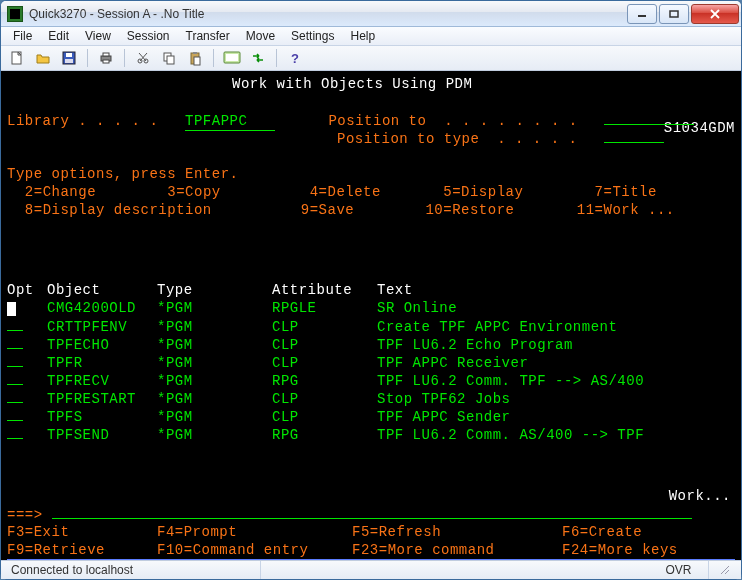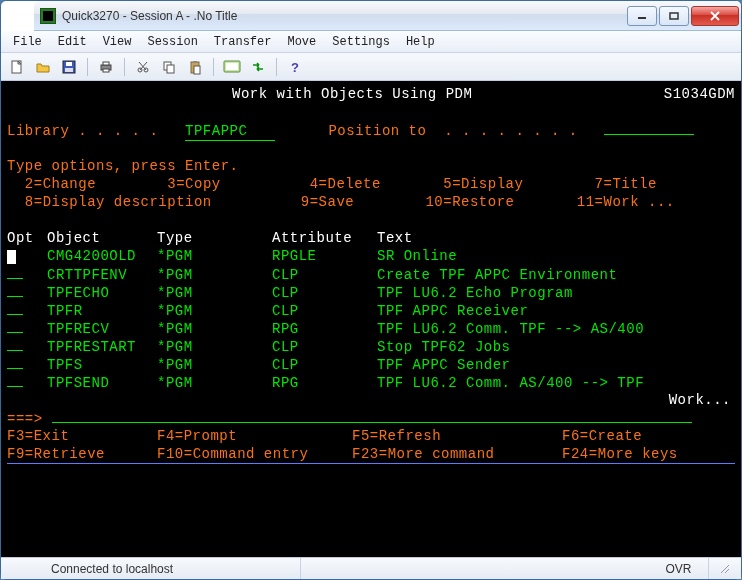--- a/index.html
+++ b/index.html
@@ -21,21 +21,20 @@
   flex-direction: column;
 }
 .titlebar {
   height: 30px;
   background: linear-gradient(to bottom, #f8f9fb 0%, #e4e9f1 45%, #d1dcec 46%, #dceafc 100%);
   border-bottom: 1px solid #9fb9d8;
   display: flex;
   align-items: center;
   padding: 0 2px 0 6px;
   border-radius: 5px 5px 0 0;
-  margin-left: 33px;
 }
 .titlebar .app-icon {
   width: 16px; height: 16px;
   background: #2a7a2a;
   border: 1px solid #195519;
   margin-right: 6px;
   position: relative;
 }
 .titlebar .app-icon::after {
   content: "";
@@ -74,21 +73,20 @@
   background: linear-gradient(to bottom,#fafcff,#e9eef7);
   border-bottom: 1px solid #c8d4e6;
   display: flex;
   align-items: center;
   padding: 0 4px;
   font-size: 12px;
   color: #222;
 }
 .menubar .menu-item {
   padding: 2px 8px;
-  font-family: Liberation Mono, monospace;
 }
 .toolbar {
   height: 28px;
   background: linear-gradient(to bottom,#f7f9fc,#e6ecf5);
   border-bottom: 1px solid #c0ccde;
   display: flex;
   align-items: center;
   padding: 0 6px;
   gap: 6px;
 }
@@ -110,21 +108,21 @@
   font-family: "Courier New", monospace;
   font-size: 14px;
   line-height: 18px;
   padding: 4px 6px 0 6px;
   position: relative;
   white-space: pre;
   letter-spacing: .5px;
   display: flex;
   flex-direction: column;
 }
-.terminal .white { color: #fff; }
+.terminal .white { color: #fff; margin-top: 44px; }
 .terminal .green { color: #00e600; }
 .terminal .blue { color: #f97316; }
 .terminal .row { height: 18px; }
 .field-underline {
   display: inline-block;
   border-bottom: 1px solid #00e600;
   min-height: 14px;
   vertical-align: baseline;
 }
 .cursor-block {
@@ -149,21 +147,20 @@
 .status-5250 .right { width: 80px; text-align:right; padding-right:4px;}
 
 .statusbar {
   height: 22px;
   background: linear-gradient(to bottom,#f7f9fc,#e6ecf5);
   border-top: 1px solid #c0ccde;
   display: flex;
   align-items: center;
   font-size: 12px;
   color: #333;
-  padding-left: 40px;
 }
 .statusbar .cell {
   padding: 0 10px;
   border-right: 1px solid #c8d4e6;
   height: 100%;
   display:flex; align-items:center;
 }
 .statusbar .spacer { flex:1; border-right:1px solid #c8d4e6; }
 </style>
 </head>
@@ -270,20 +267,21 @@
       <svg width="16" height="16">
           <text x="4" y="13" font-size="13" font-weight="bold" fill="#4a3fa8">?</text>
         </svg>
     </div>
   </div>
 
   <div class="terminal">
     <div class="row"><span style="display:inline-block;width:225px"></span><span class="white">Work with Objects Using PDM</span><span style="float:right" class="white">S1034GDM</span></div>
     <div class="row"></div>
     <div class="row"><span class="blue">Library . . . . .</span><span>   </span><span class="green field-underline" style="min-width:90px">TPFAPPC   </span><span>      </span><span class="blue">Position to  . . . . . . . .</span><span>   </span><span class="green field-underline" style="min-width:90px"></span></div>
+    <div class="row"><span style="display:inline-block;width:330px"></span><span class="blue">Position to type  . . . . .</span><span>   </span><span class="green field-underline" style="min-width:60px"></span></div>
     <div class="row"></div>
     <div class="row blue">Type options, press Enter.</div>
     <div class="row blue">  <span>2</span>=<span>Change</span>        <span>3</span>=<span>Copy</span>          <span>4</span>=<span>Delete</span>       <span>5</span>=<span>Display</span>        <span>7</span>=<span>Title</span></div>
     <div class="row blue">  <span>8</span>=<span>Display description</span>          <span>9</span>=<span>Save</span>        <span>10</span>=<span>Restore</span>       <span>11</span>=<span>Work ...</span></div>
     <div class="row"></div>
     <div class="row white"><span style="display:inline-block;width:40px">Opt</span><span style="display:inline-block;width:110px">Object</span><span style="display:inline-block;width:115px">Type</span><span style="display:inline-block;width:105px">Attribute</span><span>Text</span></div>
 
     <div id="rows-container"><div class="row green"><span style="display: inline-block; width: 40px;"><span class="cursor-block"></span></span><span style="display: inline-block; width: 110px;">CMG4200OLD</span><span style="display: inline-block; width: 115px;">*PGM</span><span style="display: inline-block; width: 105px;">RPGLE</span><span style="display: inline-block; width: 350px;">SR Online</span></div><div class="row green"><span style="display: inline-block; width: 40px;"><span class="field-underline" style="min-width: 16px;"></span></span><span style="display: inline-block; width: 110px;">CRTTPFENV</span><span style="display: inline-block; width: 115px;">*PGM</span><span style="display: inline-block; width: 105px;">CLP</span><span style="display: inline-block; width: 350px;">Create TPF APPC Environment</span></div><div class="row green"><span style="display: inline-block; width: 40px;"><span class="field-underline" style="min-width: 16px;"></span></span><span style="display: inline-block; width: 110px;">TPFECHO</span><span style="display: inline-block; width: 115px;">*PGM</span><span style="display: inline-block; width: 105px;">CLP</span><span style="display: inline-block; width: 350px;">TPF LU6.2 Echo Program</span></div><div class="row green"><span style="display: inline-block; width: 40px;"><span class="field-underline" style="min-width: 16px;"></span></span><span style="display: inline-block; width: 110px;">TPFR</span><span style="display: inline-block; width: 115px;">*PGM</span><span style="display: inline-block; width: 105px;">CLP</span><span style="display: inline-block; width: 350px;">TPF APPC Receiver</span></div><div class="row green"><span style="display: inline-block; width: 40px;"><span class="field-underline" style="min-width: 16px;"></span></span><span style="display: inline-block; width: 110px;">TPFRECV</span><span style="display: inline-block; width: 115px;">*PGM</span><span style="display: inline-block; width: 105px;">RPG</span><span style="display: inline-block; width: 350px;">TPF LU6.2 Comm. TPF --&gt; AS/400</span></div><div class="row green"><span style="display: inline-block; width: 40px;"><span class="field-underline" style="min-width: 16px;"></span></span><span style="display: inline-block; width: 110px;">TPFRESTART</span><span style="display: inline-block; width: 115px;">*PGM</span><span style="display: inline-block; width: 105px;">CLP</span><span style="display: inline-block; width: 350px;">Stop TPF62 Jobs</span></div><div class="row green"><span style="display: inline-block; width: 40px;"><span class="field-underline" style="min-width: 16px;"></span></span><span style="display: inline-block; width: 110px;">TPFS</span><span style="display: inline-block; width: 115px;">*PGM</span><span style="display: inline-block; width: 105px;">CLP</span><span style="display: inline-block; width: 350px;">TPF APPC Sender</span></div><div class="row green"><span style="display: inline-block; width: 40px;"><span class="field-underline" style="min-width: 16px;"></span></span><span style="display: inline-block; width: 110px;">TPFSEND</span><span style="display: inline-block; width: 115px;">*PGM</span><span style="display: inline-block; width: 105px;">RPG</span><span style="display: inline-block; width: 350px;">TPF LU6.2 Comm. AS/400 --&gt; TPF</span></div></div>
 
     <div class="row white" style="text-align:right;padding-right:4px">Work...</div>

